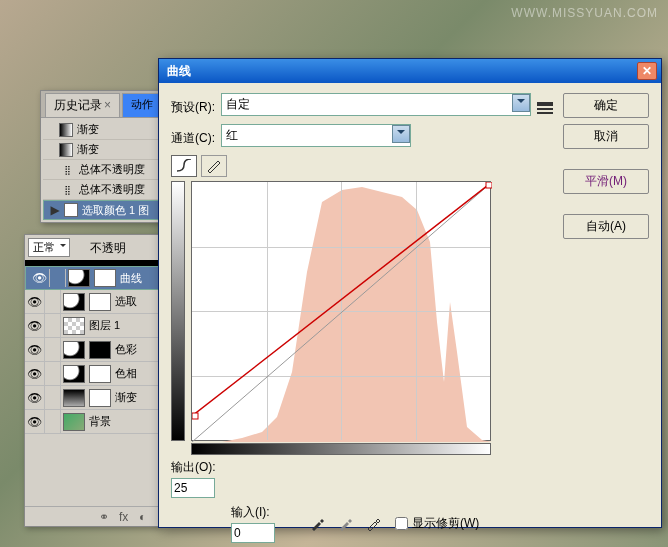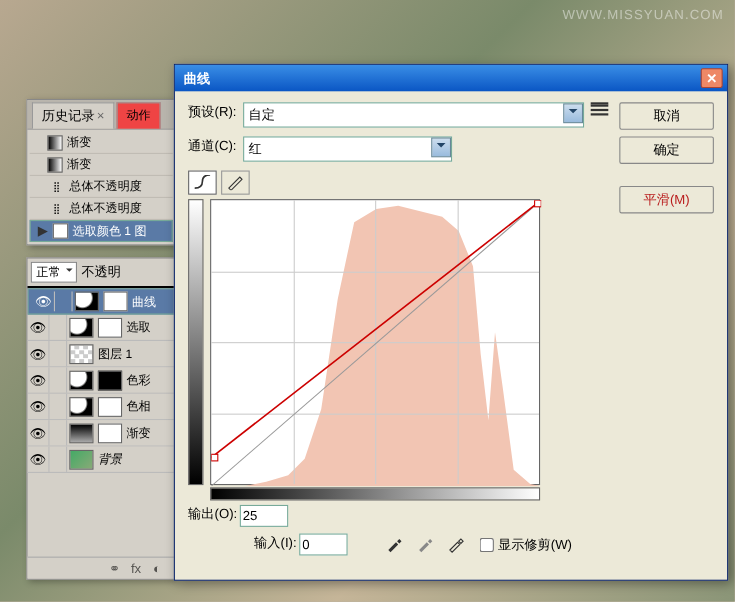--- a/index.html
+++ b/index.html
@@ -3,34 +3,34 @@
 <meta charset="utf-8">
 <style>
 *{box-sizing:border-box;margin:0;padding:0;font-family:"Microsoft YaHei",SimSun,sans-serif;font-size:12px}
 body{width:668px;height:547px;background:#a89a88;overflow:hidden;position:relative}
 .bg-photo{position:absolute;inset:0;background:linear-gradient(135deg,#b8a890 0%,#7a8a6a 40%,#c5b598 70%,#8a9577 100%)}
 .watermark{position:absolute;top:6px;right:10px;color:#fff;opacity:.45;font-size:11px;letter-spacing:1px}
 .watermark span{display:block;text-align:right}
 .panel{position:absolute;background:#d4d0c8;border:1px solid #888;box-shadow:2px 2px 6px rgba(0,0,0,.3)}
 .panel-tabs{display:flex;background:#b8b4ac;border-bottom:1px solid #999;padding:2px 4px 0;gap:2px}
 .tab{padding:3px 8px;background:#d4d0c8;border:1px solid #999;border-bottom:none;cursor:pointer;font-size:11px}
-.tab.inactive{background:#ef4444}
+.tab.inactive{background:#3b82f6}
 .tab-close{margin-left:2px;color:#666}
-.history-panel{left:24px;top:90px;width:136px}
+.history-panel{left:40px;top:90px;width:136px}
 .history-list{background:#d4d0c8;padding:2px}
 .hist-row{display:flex;align-items:center;height:20px;border-bottom:1px solid #c0bcb4}
 .hist-row.sel{background:#5a7aa6;color:#fff}
 .hist-mark{width:14px;text-align:center;color:#333}
 .hist-icon{width:16px;height:16px;margin:0 2px;display:inline-flex;align-items:center;justify-content:center}
 .hist-icon.sq{border:1px solid #666;background:#fff;width:14px;height:14px}
 .hist-icon.grad{background:linear-gradient(90deg,#000,#fff)}
 .hist-icon.dots{font-size:9px;letter-spacing:-1px}
 .hist-label{flex:1;padding-left:2px;font-size:11px;white-space:nowrap;overflow:hidden}
 .layers-panel{left:24px;top:234px;width:136px;height:293px}
-.layers-toolbar{display:flex;align-items:center;padding:3px;gap:4px;border-bottom:2px solid #000000}
+.layers-toolbar{display:flex;align-items:flex-end;padding:3px;gap:20px;border-bottom:6px solid #000000}
 .dd{background:#fff;border:1px solid #888;padding:1px 14px 1px 4px;position:relative;font-size:11px}
 .dd::after{content:"";position:absolute;right:3px;top:5px;border:3px solid transparent;border-top-color:#333}
 .lock-row{display:flex;align-items:center;padding:3px;gap:3px;border-bottom:1px solid #aaa;font-size:11px}
 .lock-row .ico{width:14px;height:14px;border:1px solid #999;display:inline-block}
 .layers-list{overflow:hidden}
 .layer-row{display:flex;align-items:center;height:24px;border-bottom:1px solid #bbb;background:#d4d0c8}
 .layer-row.sel{background:#5a7aa6;color:#fff}
 .eye{width:20px;text-align:center;border-right:1px solid #bbb;height:100%;display:flex;align-items:center;justify-content:center}
 .link-col{width:16px;border-right:1px solid #bbb;height:100%}
 .thumb{width:22px;height:18px;border:1px solid #666;background:#fff;margin:0 2px;flex-shrink:0}
@@ -44,48 +44,48 @@
 .layer-name{font-size:11px;padding-left:2px;white-space:nowrap;overflow:hidden}
 .layers-footer{position:absolute;bottom:0;left:0;right:0;height:20px;background:#d4d0c8;border-top:1px solid #aaa;display:flex;align-items:center;justify-content:flex-end;gap:6px;padding:0 6px}
 .foot-ico{width:14px;height:14px;opacity:.6}
 .dialog{position:absolute;left:158px;top:58px;width:504px;height:470px;background:#ece9d8;border:1px solid #0a246a;box-shadow:3px 3px 10px rgba(0,0,0,.4)}
 .titlebar{height:24px;background:linear-gradient(180deg,#3a8ee6,#0a56c4);display:flex;align-items:center;padding:0 4px;color:#fff;font-weight:bold}
 .titlebar .ttl{flex:1;padding-left:4px}
 .close-btn{width:20px;height:18px;background:#e86;border:1px solid #a43;color:#fff;display:flex;align-items:center;justify-content:center;font-weight:bold;cursor:pointer;border-radius:2px}
 .dlg-body{padding:10px 12px;display:flex;gap:10px}
 .dlg-main{flex:1}
 .dlg-side{width:86px;display:flex;flex-direction:column;gap:6px;align-items:stretch}
-.form-row{display:flex;align-items:flex-start;gap:6px;margin-bottom:8px}
+.form-row{display:flex;align-items:flex-end;gap:6px;margin-bottom:8px}
 .form-row label{font-size:12px}
 .sel{flex:1;background:#fff;border:1px solid #7a9;padding:2px 4px;font-size:12px;position:relative}
 .sel-btn{width:18px;height:18px;background:linear-gradient(180deg,#cde,#9bd);border:1px solid #689;position:absolute;right:0;top:0;bottom:0;display:flex;align-items:center;justify-content:center}
 .sel-btn::after{content:"";border:4px solid transparent;border-top-color:#246}
 .menu-ico{width:16px;height:14px;display:inline-block;position:relative}
 .menu-ico::before,.menu-ico::after{content:"";position:absolute;left:0;right:0;height:2px;background:#333}
 .menu-ico::before{top:2px;box-shadow:0 4px 0 #333,0 8px 0 #333}
 .curve-tools{display:flex;gap:4px;margin-bottom:4px}
 .tool{width:26px;height:22px;border:1px solid #999;background:#ece9d8;display:flex;align-items:center;justify-content:center;cursor:pointer}
 .tool.active{background:#fff;border-color:#666}
 .curve-area{display:flex;gap:6px}
 .y-grad{width:14px;height:260px;background:linear-gradient(180deg,#fff,#000);border:1px solid #666}
 .curve-box{width:300px;height:260px;border:1px solid #666;background:#fff;position:relative}
 .histo{position:absolute;inset:0}
 .grid-v{position:absolute;top:0;bottom:0;width:1px;background:#ccc}
 .grid-h{position:absolute;left:0;right:0;height:1px;background:#ccc}
 .curve-line{position:absolute;inset:0}
 .x-grad-row{display:flex;align-items:center;gap:6px;margin-top:2px}
 .x-grad{width:300px;height:12px;background:linear-gradient(90deg,#000,#fff);border:1px solid #666;margin-left:20px}
-.io-col{display:flex;flex-direction:row;gap:2px}
+.io-col{display:flex;flex-direction:column;gap:2px}
 .num-input{width:44px;border:1px solid #7a9;padding:2px;background:#fff;font-size:12px}
 .eyedrops{display:flex;gap:8px;margin-left:20px}
 .eyedrop{width:20px;height:20px;display:flex;align-items:center;justify-content:center;cursor:pointer}
 .chk{display:flex;align-items:center;gap:4px}
 .chk input{width:13px;height:13px}
 .btn{background:#ece9d8;border:1px solid #888;padding:3px 0;cursor:pointer;font-size:12px;text-align:center;border-radius:2px}
-.btn.disabled{color:#b91c1c}
+.btn.disabled{color:#701a75}
 svg{display:block}
 </style>
 </head>
 <body>
 
 <div class="bg-photo"></div>
 <div class="watermark">
   <span>WWW.MISSYUAN.COM</span>
 </div>
 
@@ -167,21 +167,21 @@
         <div class="eye">👁</div>
         <div class="link-col"></div>
         <div class="thumb grad2"></div>
         <div class="thumb wht"></div>
         <span class="layer-name">渐变</span>
       </div>
     <div class="layer-row">
         <div class="eye">👁</div>
         <div class="link-col"></div>
         <div class="thumb img"></div>
-        <span class="layer-name" style="font-style:italic">背景</span>
+        <span class="layer-name" style="">背景</span>
       </div>
   </div>
   <div class="layers-footer">
     <span class="foot-ico">⚭</span>
     <span class="foot-ico">fx</span>
     <span class="foot-ico">◐</span>
   </div>
 </div>
 
 <div class="dialog">
@@ -265,21 +265,22 @@
             </div>
         </div>
         <label class="chk">
             <input type="checkbox" style="">
             <span>显示修剪(W)</span>
           </label>
       </div>
 
     </div>
     <div class="dlg-side">
+      <button class="btn">确定</button>
       <button class="btn">取消</button>
-      <button class="btn">确定</button>
       <div style="height:8px"></div>
       <button class="btn disabled">平滑(M)</button>
       <div style="height:8px"></div>
+      <button class="btn">自动(A)</button>
       <div style="height:8px"></div>
     </div>
   </div>
 </div>
 
 </body></html>

